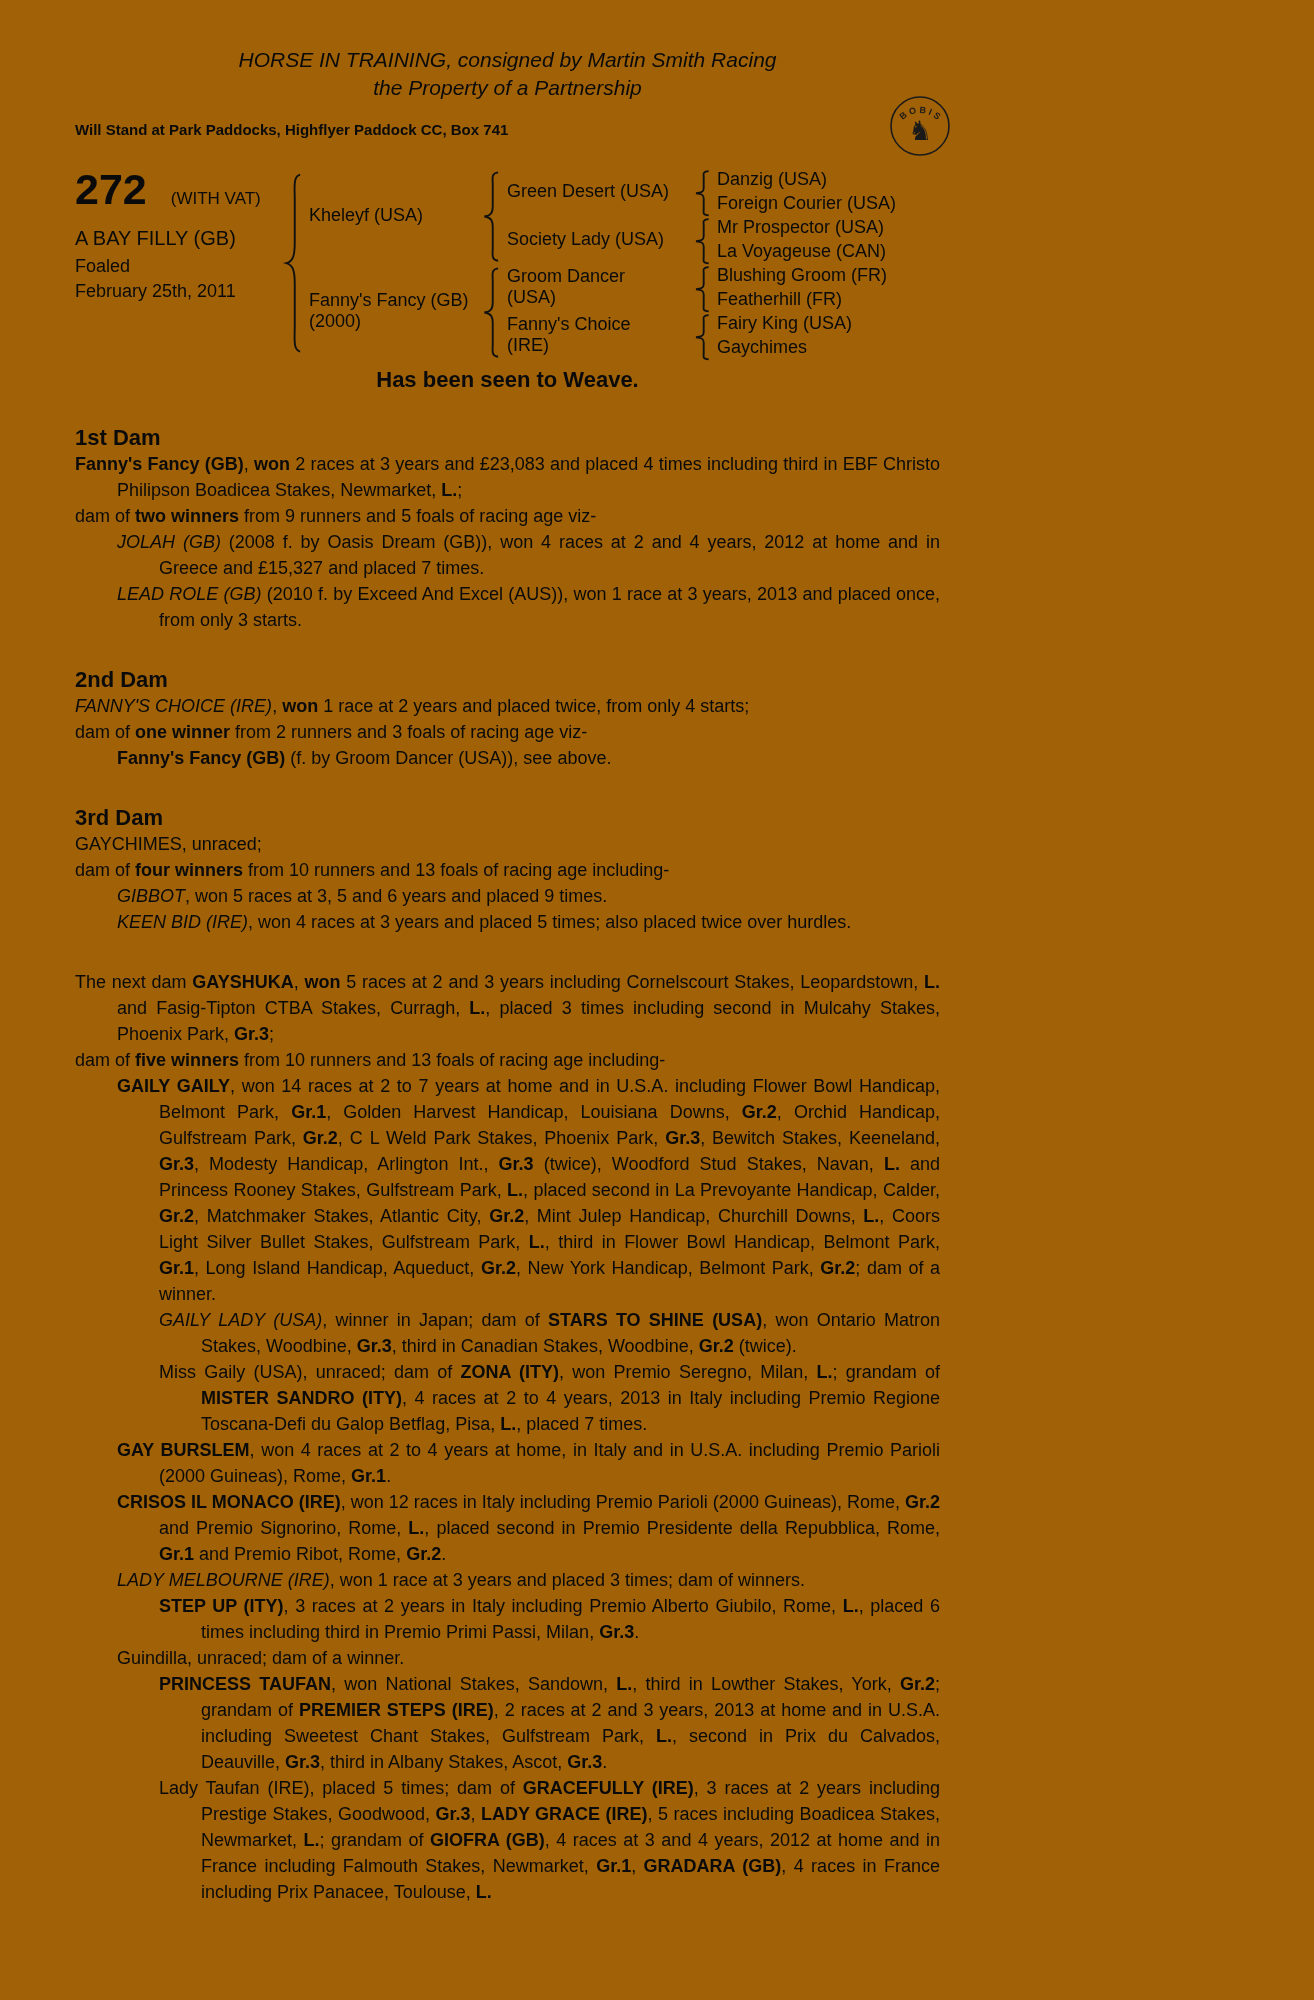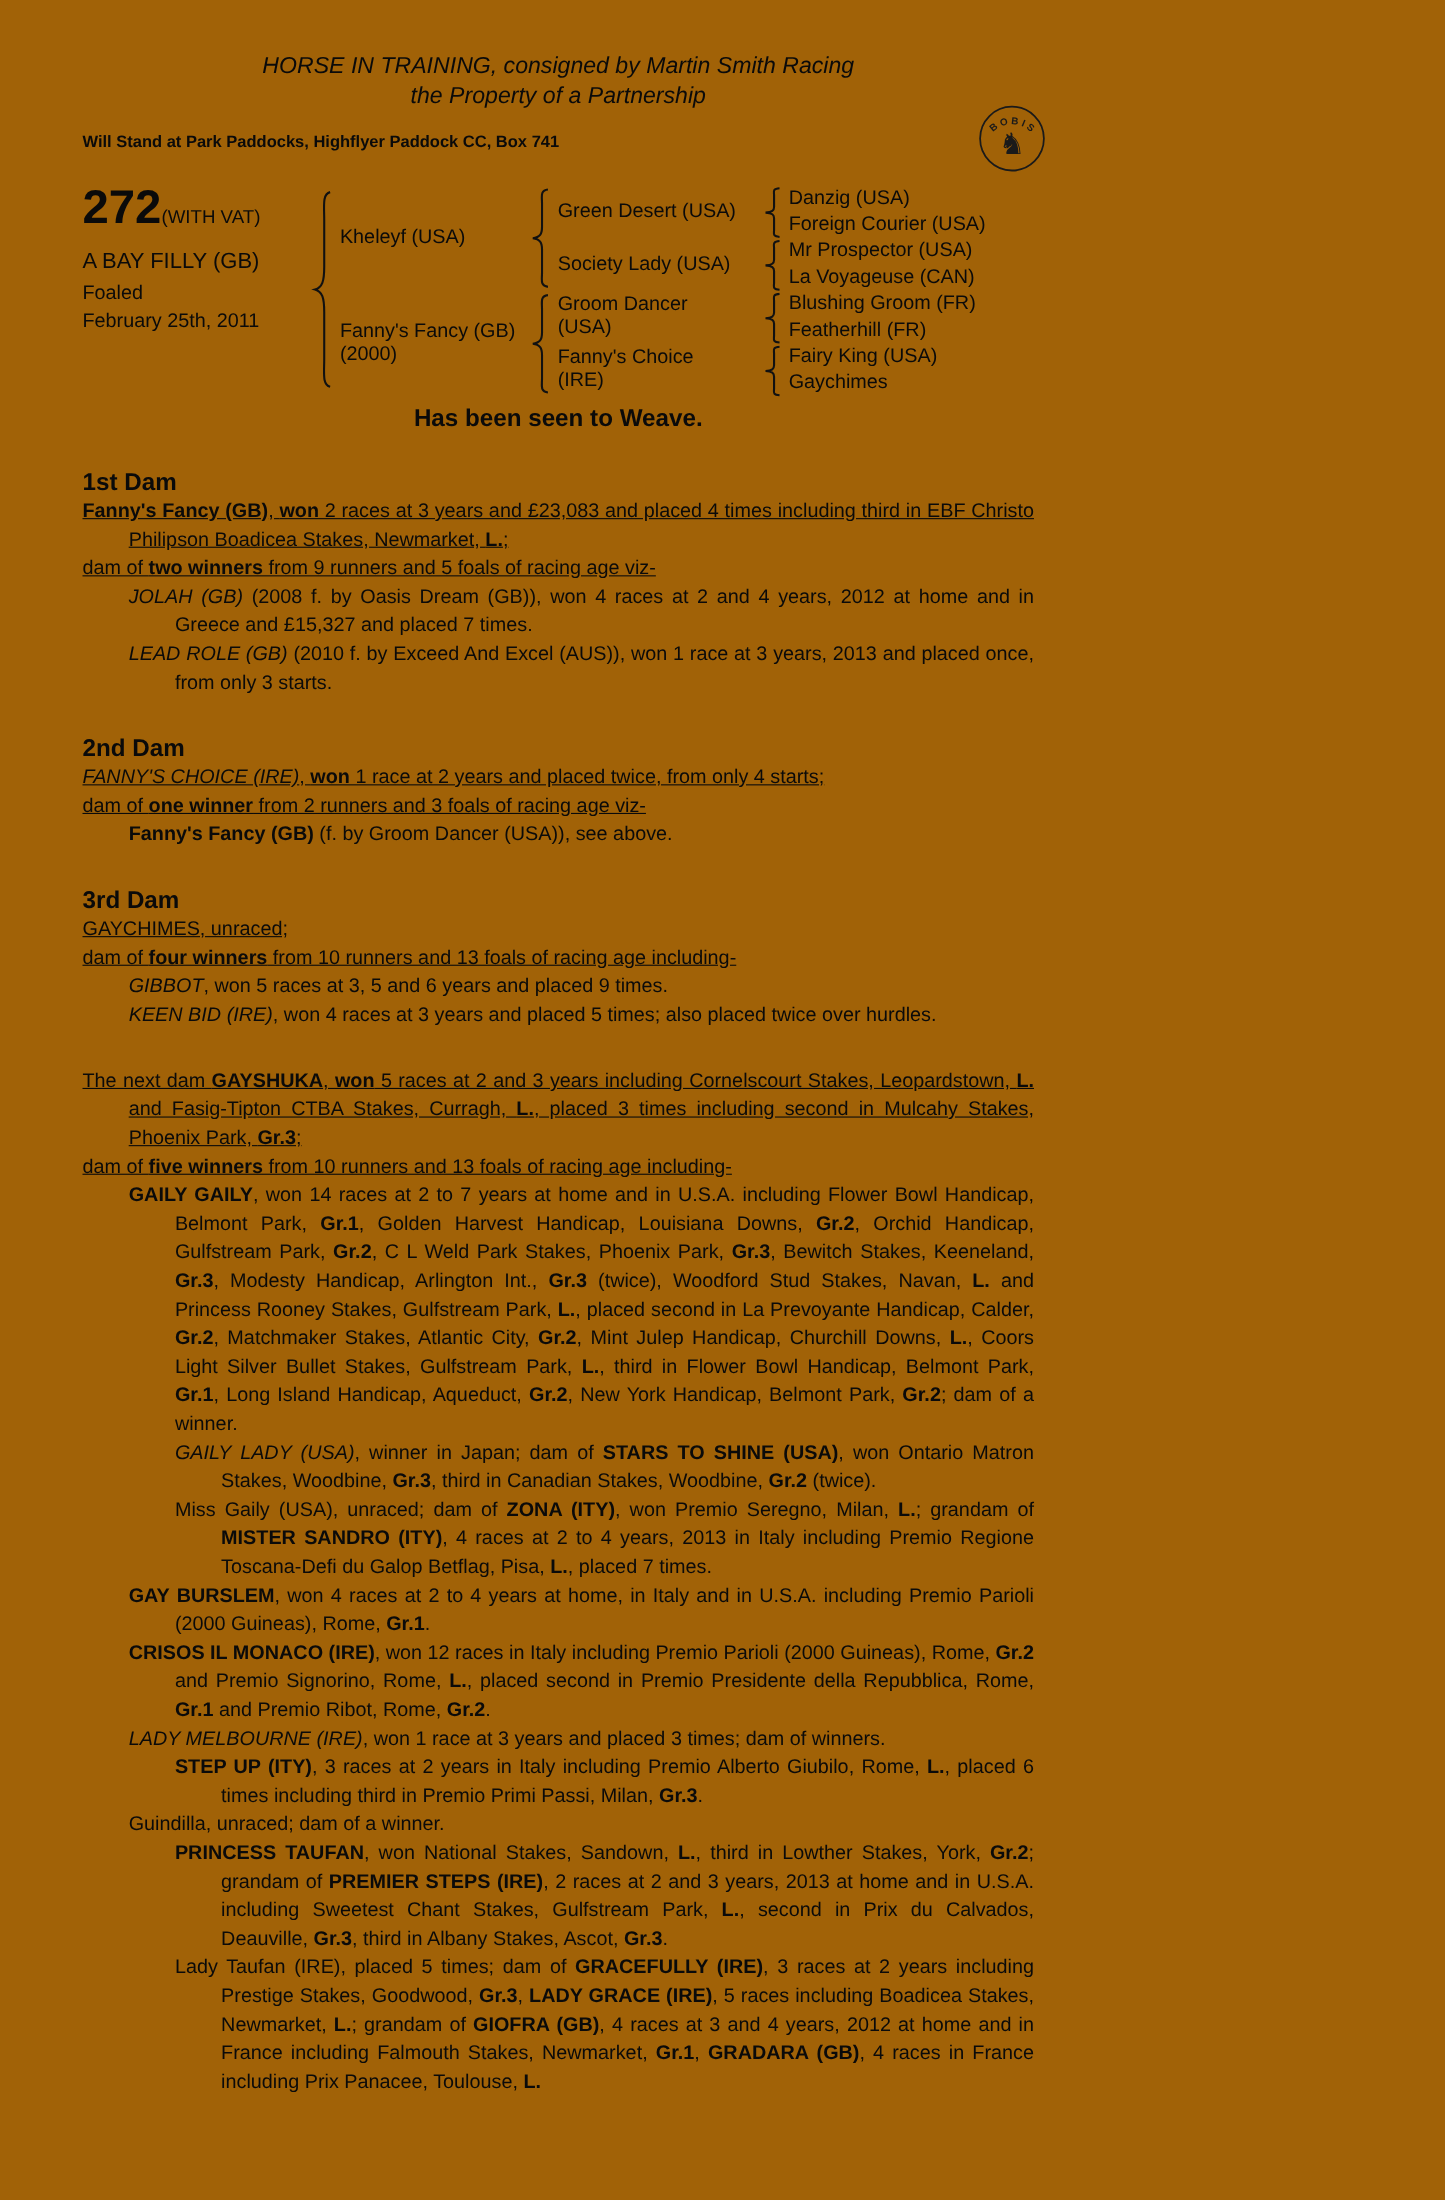--- a/index.html
+++ b/index.html
@@ -9,39 +9,39 @@
     position:relative; width:1314px; height:2000px; background:#a16207;
     padding:46px 374px 0 75px; overflow:hidden;
   }
   .hdr1,.hdr2 { text-align:center; font-style:italic; font-size:21px; line-height:28px; }
   .hdr3 { font-weight:bold; font-size:15px; line-height:27px; margin-top:14px; }
 
   .logo { position:absolute; top:94px; left:888px; width:64px; height:64px; }
 
   .pedigree { display:flex; margin-top:24px; }
   .lot-block { width:205px; padding-top:0; flex:none; }
-  .lot-num-row { display:flex; align-items:baseline; gap:0; }
+  .lot-num-row { display:flex; align-items:baseline; gap:24px; }
   .lot-number { font-size:43px; font-weight:bold; line-height:44px; }
   .vat { font-size:17px; }
   .horse-desc { font-weight:normal; font-size:20px; margin-top:16px; }
   .foaled-label,.foaled-date { font-size:18px; line-height:25px; }
   .foaled-label { margin-top:4px; }
 
   .ped-grid { display:grid; grid-template-columns:26px 172px 26px 186px 24px 222px; grid-auto-rows:24px; flex:none; }
   .bcell { position:relative; }
   .bcell svg { position:absolute; top:3px; bottom:3px; left:1px; right:1px; width:92%; height:97%; }
   .pname { display:flex; flex-direction:column; justify-content:center; font-size:18px; line-height:21px; padding-left:3px; }
 
   .weave-note { text-align:center; font-weight:bold; font-size:22px; margin-top:8px; }
 
   .sections { margin-top:32px; }
   .section { margin-bottom:34px; }
   .sec-heading { font-weight:bold; font-size:22px; line-height:26px; }
   .section p { font-size:18px; line-height:26px; text-align:justify; }
-  p.lvl0 { padding-left:42px; text-indent:-42px;text-decoration:underline; }
+  p.lvl0 { padding-left:42px; text-indent:-42px; }
   p.lvl1 { padding-left:84px; text-indent:-42px; }
   p.lvl2 { padding-left:126px; text-indent:-42px; }
   .b { font-weight:bold; }
   .i { font-style:italic; }
 </style>
 </head>
 <body>
 
 <div class="page">
 

